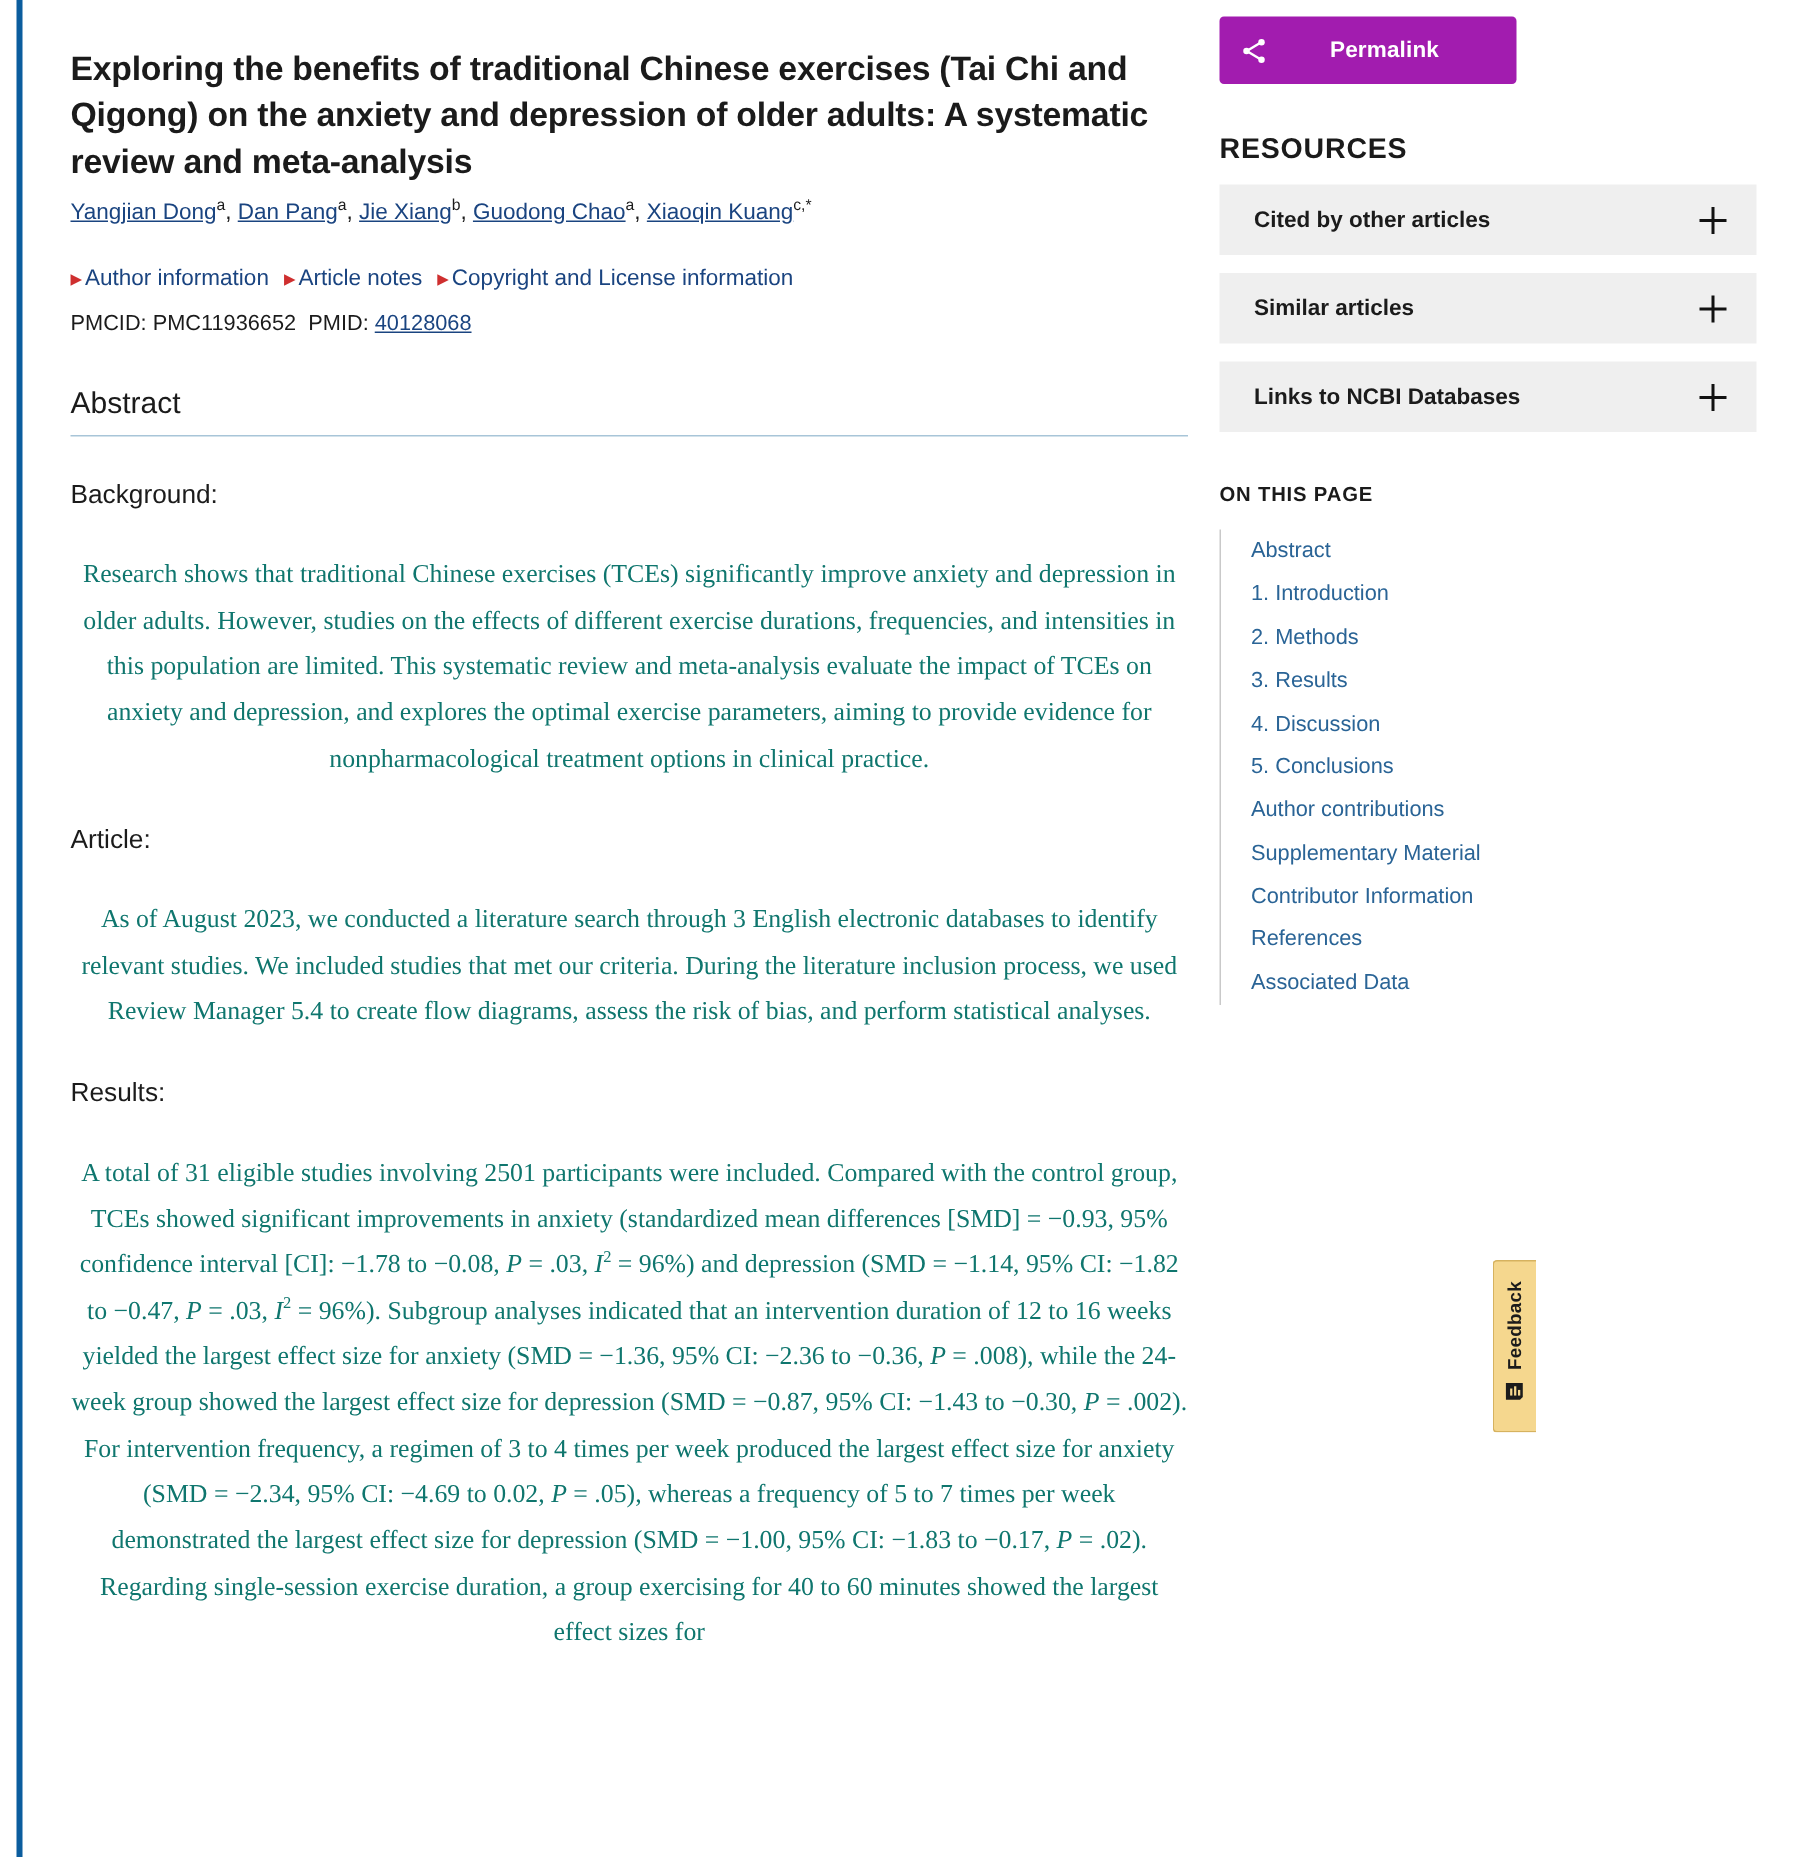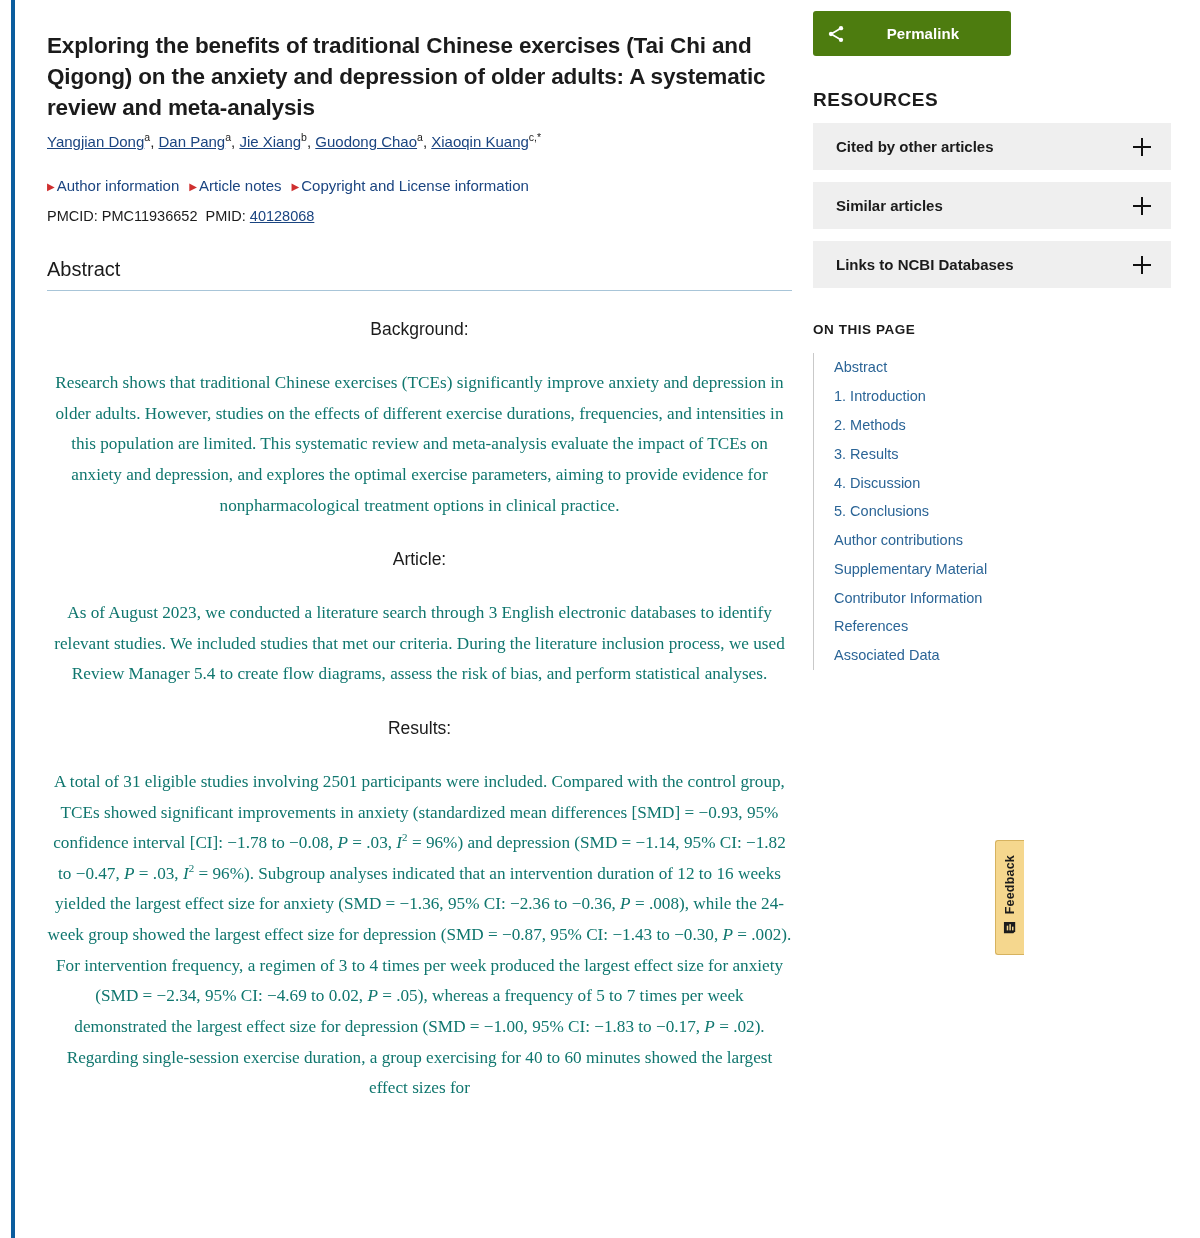--- a/index.html
+++ b/index.html
@@ -93,21 +93,20 @@
     color: #1b1b1b;
     padding-bottom: 9px;
     border-bottom: 1px solid #a8c5d8;
   }
 
   .sub-head {
     margin-top: 28px;
     font-size: 17.5px;
     color: #1b1b1b;
     font-family: "Liberation Sans", sans-serif;
-    text-align: center;
   }
 
   .body-p {
     margin-top: 28px;
     font-family: "Liberation Serif", serif;
     font-size: 17.2px;
     line-height: 1.78;
     color: #0f766e;
     text-align: center;
   }
@@ -118,21 +117,21 @@
   .sidebar {
     position: absolute;
     left: 813px; top: 0;
     width: 358px;
   }
 
   .permalink-btn {
     margin-top: 11px;
     width: 198px;
     height: 45px;
-    background: #4d7c0f;
+    background: #a21caf;
     border: none;
     border-radius: 3px;
     display: flex;
     align-items: center;
     cursor: pointer;
     padding: 0;
   }
   .permalink-btn .share-ico {
     width: 46px;
     display: flex;

